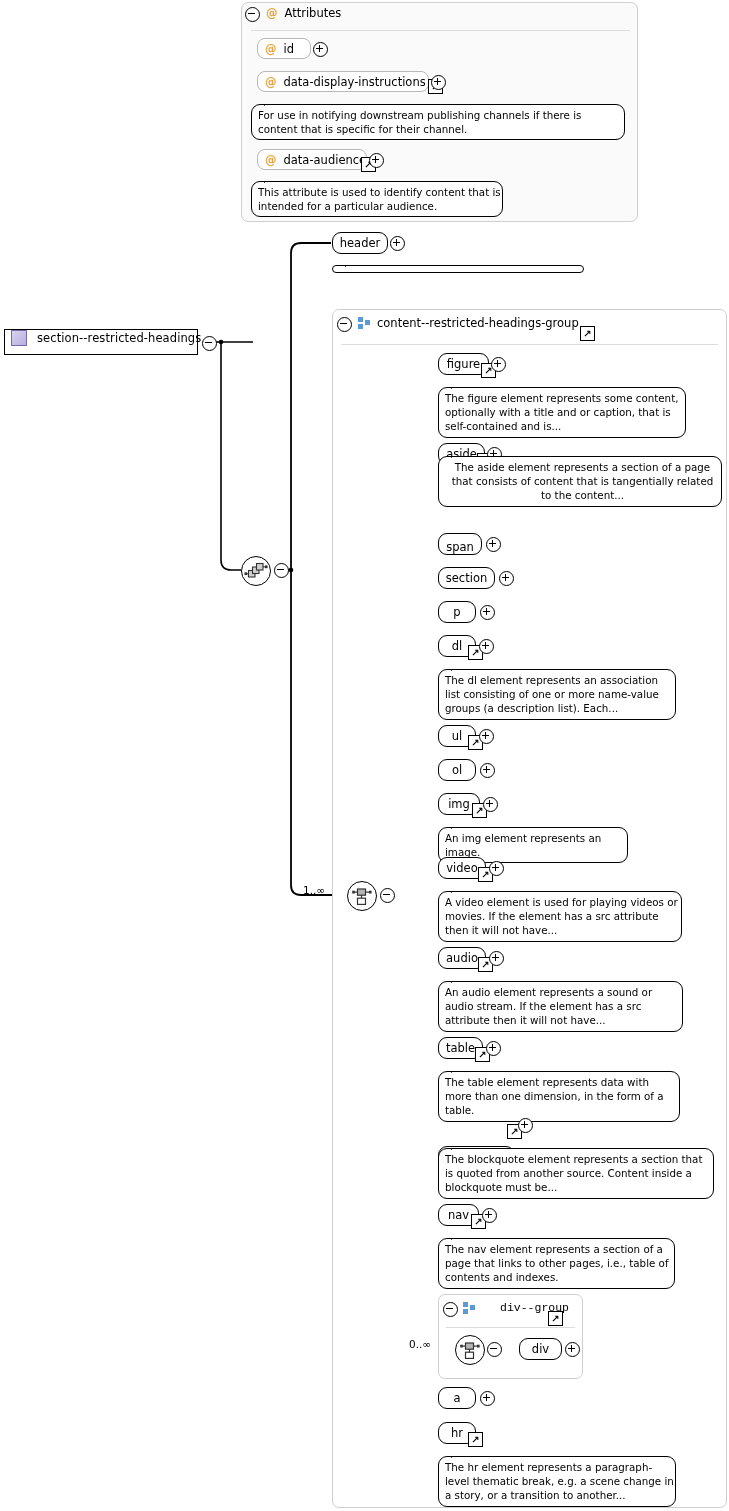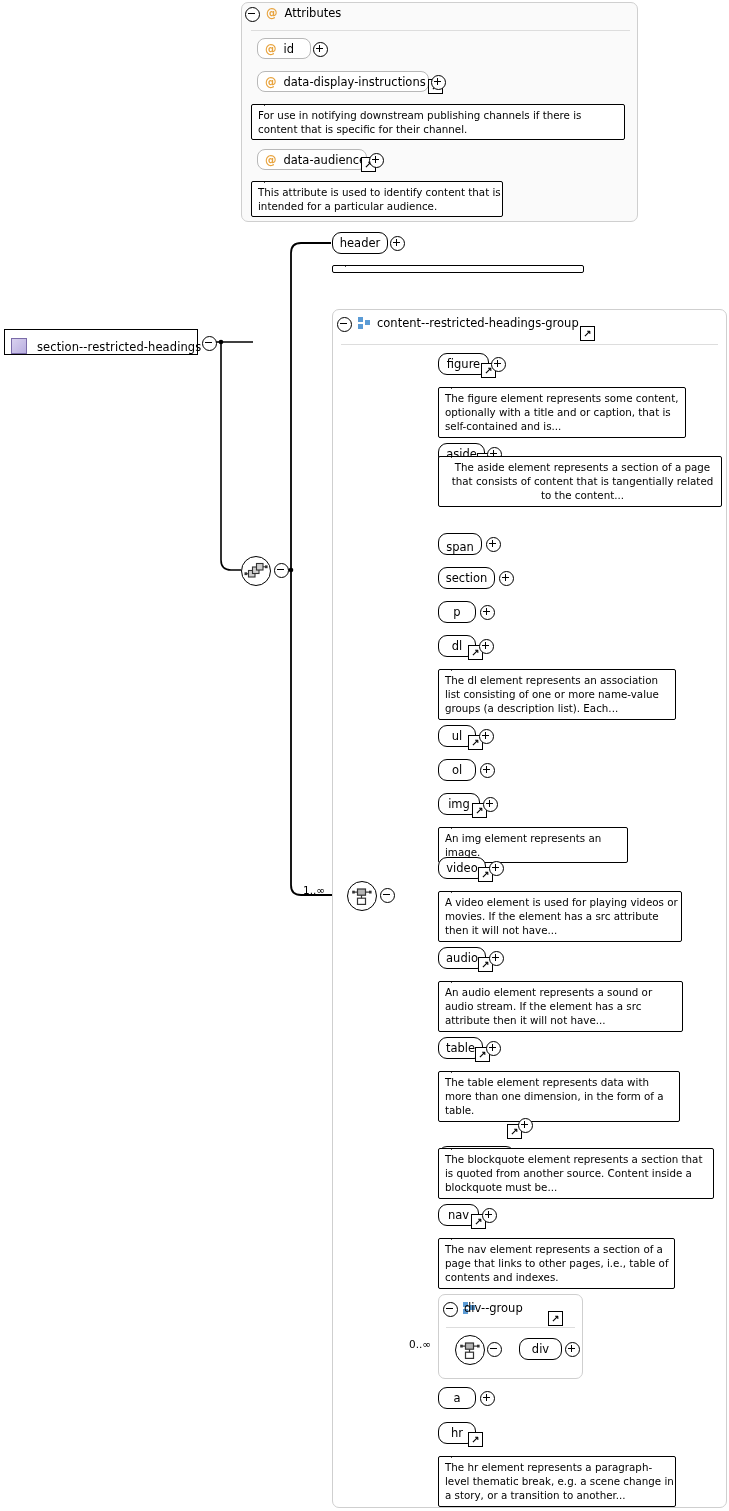--- a/index.html
+++ b/index.html
@@ -8,22 +8,22 @@
 
   
   .abs{position:absolute;box-sizing:border-box;}
 
   
   #wires{position:absolute;left:0;top:0;width:729px;height:1511px;pointer-events:none;}
 
   
   .root-box{
     border:1.5px solid #000;background:#fff;
-    display:flex;align-items:flex-end;height:26px;
-    padding:0 4px 0 6px;
+    display:flex;align-items:center;height:26px;
+    padding:0 4px 8px 6px;
   }
   .root-swatch{
     width:14px;height:14px;
     background:linear-gradient(135deg,#d9d2ef 0%,#b9aee0 100%);
     border:1px solid #7a6ba8;margin-right:10px;flex:0 0 auto;
   }
   .root-label{font-size:11.5px;color:#000;white-space:nowrap;letter-spacing:.1px;}
 
   
   .cap{
@@ -54,21 +54,21 @@
   .extref{
     position:absolute;width:13px;height:13px;border:1.5px solid #000;background:#fff;
     display:flex;align-items:center;justify-content:center;
     font-size:10px;line-height:1;color:#000;
   }
   .extref span{transform:translate(0px,-0.5px);font-weight:700;}
 
   
   .doc{
     position:absolute;box-sizing:border-box;
-    border:1.2px solid #000;border-radius:2px;background:#fff;
+    border:1.2px solid #000;border-radius:9px;background:#fff;
     font-size:10.3px;line-height:14.2px;color:#000;
     padding:3px 1px 3px 6px;
   }
   .doc .tail{
     position:absolute;top:-7px;left:12px;width:15px;height:8px;overflow:hidden;
   }
   .doc .tail::before{
     content:"";position:absolute;left:0px;top:7px;width:11px;height:11px;
     background:#fff;border-left:1.2px solid #000;border-top:1.2px solid #000;
     transform:rotate(45deg);transform-origin:0 0;
@@ -406,21 +406,21 @@
     <span class="txt">The nav element represents a section of a page that links to other pages, i.e., table of contents and indexes.</span>
   </div>
 
   <div class="panel" style="left:438px;top:1294px;width:145px;height:85px;"></div>
   <div class="tog" style="left:443px;top:1302px;"></div>
   <div class="grpicon" style="left:463px;top:1302px;">
       <i class="a"></i>
       <i class="b"></i>
       <i class="c"></i>
     </div>
-  <div class="panel-title" style="left:464px;top:1301px;">
+  <div class="panel-title" style="left:500px;top:1301px;font-family:Liberation Mono, monospace;">
     <span>div--group</span>
   </div>
   <div class="extref" style="left:548px;top:1311px;">
       <span>↗</span>
     </div>
   <div class="panel-rule" style="left:446px;top:1327px;width:129px;"></div>
 
   <div class="node" style="left:455px;top:1335px;">
     <svg class="glyph" viewBox="0 0 28 28">
       <g stroke="#333" stroke-width="1.2">

